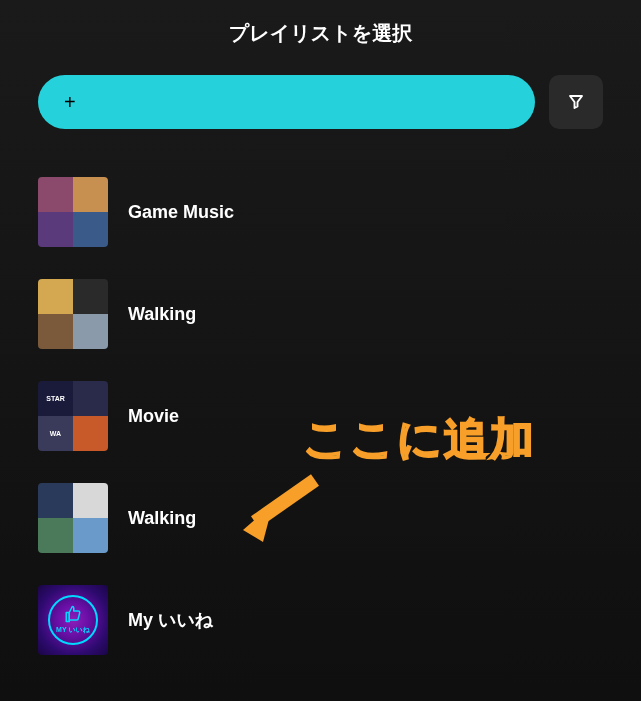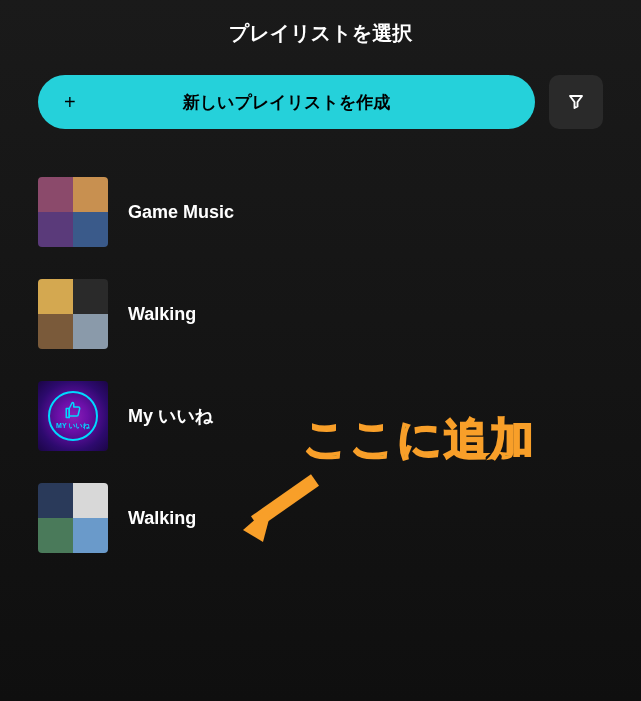--- a/index.html
+++ b/index.html
@@ -139,21 +139,20 @@
   </style>
 </head>
 <body>
 
 <div class="container">
   <h1 class="title">プレイリストを選択</h1>
 
   <div class="top-row">
     <button class="create-btn">
       <span class="plus-icon">+</span>
-      <span>新しいプレイリストを作成</span>
     </button>
     <button class="filter-btn">
       <svg width="18" height="18" viewBox="0 0 24 24" fill="none" stroke="#fff" stroke-width="2.5" stroke-linecap="round" stroke-linejoin="round">
         <path d="M4 4h16l-6 8v6l-4 2v-8L4 4z"></path>
       </svg>
     </button>
   </div>
 
   <div class="playlist-list">
 
@@ -170,40 +169,49 @@
     <div class="playlist-item">
       <div class="playlist-cover">
         <div class="cover-tile" style="background:#d4a850"></div>
         <div class="cover-tile" style="background:#2a2a2a"></div>
         <div class="cover-tile" style="background:#7a5a3a"></div>
         <div class="cover-tile" style="background:#8a9aaa"></div>
       </div>
       <span class="playlist-name">Walking</span>
     </div>
 
+    <div class="playlist-item">
+      <div class="playlist-cover">
+        <div class="cover-tile" style="background:#1a1a3a;display:flex;align-items:center;justify-content:center;font-size:7px;color:#fff;font-weight:bold">STAR</div>
+        <div class="cover-tile" style="background:#2a2a4a"></div>
+        <div class="cover-tile" style="background:#3a3a5a;display:flex;align-items:center;justify-content:center;font-size:7px;color:#fff;font-weight:bold">WA</div>
+        <div class="cover-tile" style="background:#c85a2a"></div>
+      </div>
+      <span class="playlist-name">Movie</span>
+    </div>
+
+    <div class="playlist-item">
+      <div class="playlist-cover">
+        <div class="cover-tile" style="background:#2a3a5a"></div>
+        <div class="cover-tile" style="background:#d8d8d8"></div>
+        <div class="cover-tile" style="background:#4a7a5a"></div>
+        <div class="cover-tile" style="background:#6a9aca"></div>
+      </div>
+      <span class="playlist-name">Walking</span>
+    </div>
 
     <div class="playlist-item">
       <div class="like-cover">
         <svg width="18" height="18" viewBox="0 0 24 24" fill="none" stroke="#00d9ff" stroke-width="2" stroke-linecap="round" stroke-linejoin="round" style="z-index:1">
           <path d="M7 10v12M7 10l4-8a2 2 0 0 1 2 2v4h6a2 2 0 0 1 2 2l-2 8a2 2 0 0 1-2 2H7"></path>
           <path d="M3 10h4v12H3z"></path>
         </svg>
         <span class="like-cover-text">MY いいね</span>
       </div>
       <span class="playlist-name">My いいね</span>
-    </div>
-
-    <div class="playlist-item">
-      <div class="playlist-cover">
-        <div class="cover-tile" style="background:#2a3a5a"></div>
-        <div class="cover-tile" style="background:#d8d8d8"></div>
-        <div class="cover-tile" style="background:#4a7a5a"></div>
-        <div class="cover-tile" style="background:#6a9aca"></div>
-      </div>
-      <span class="playlist-name">Walking</span>
     </div>
 
   </div>
 </div>
 
 <div class="annotation-text">ここに追加</div>
 
 <svg class="annotation-arrow" width="90" height="70" viewBox="0 0 90 70">
   <defs>
     <marker id="arrowhead" markerWidth="12" markerHeight="12" refX="3" refY="6" orient="auto">

